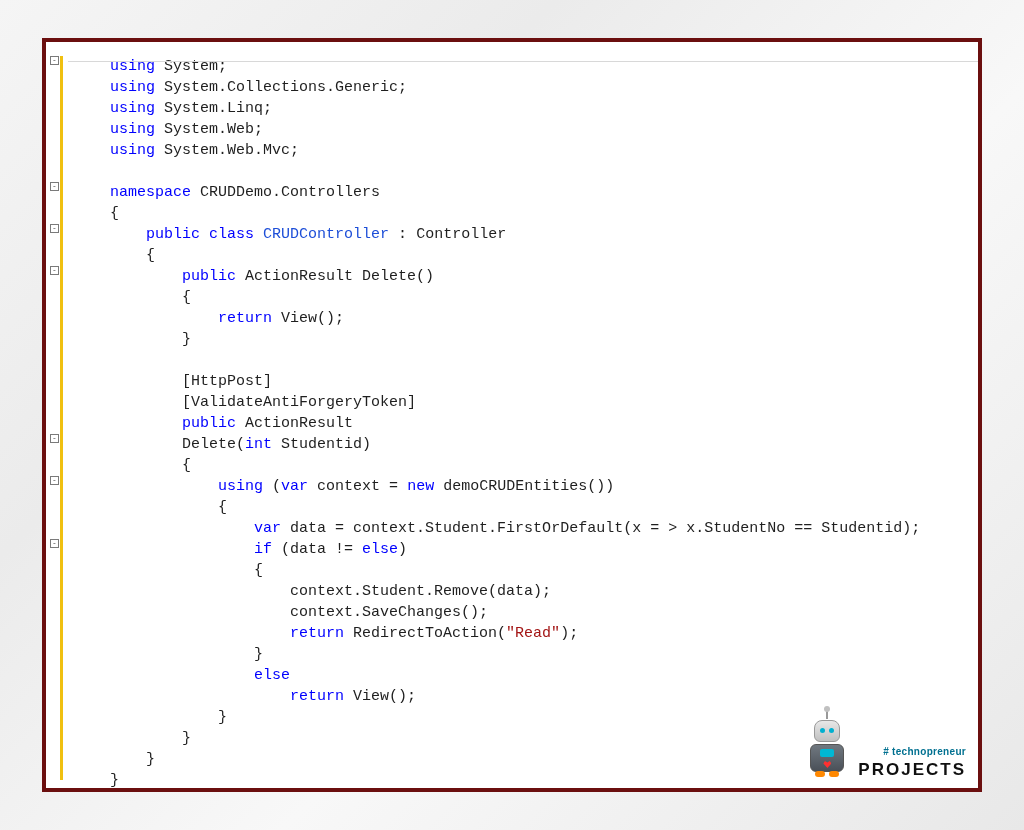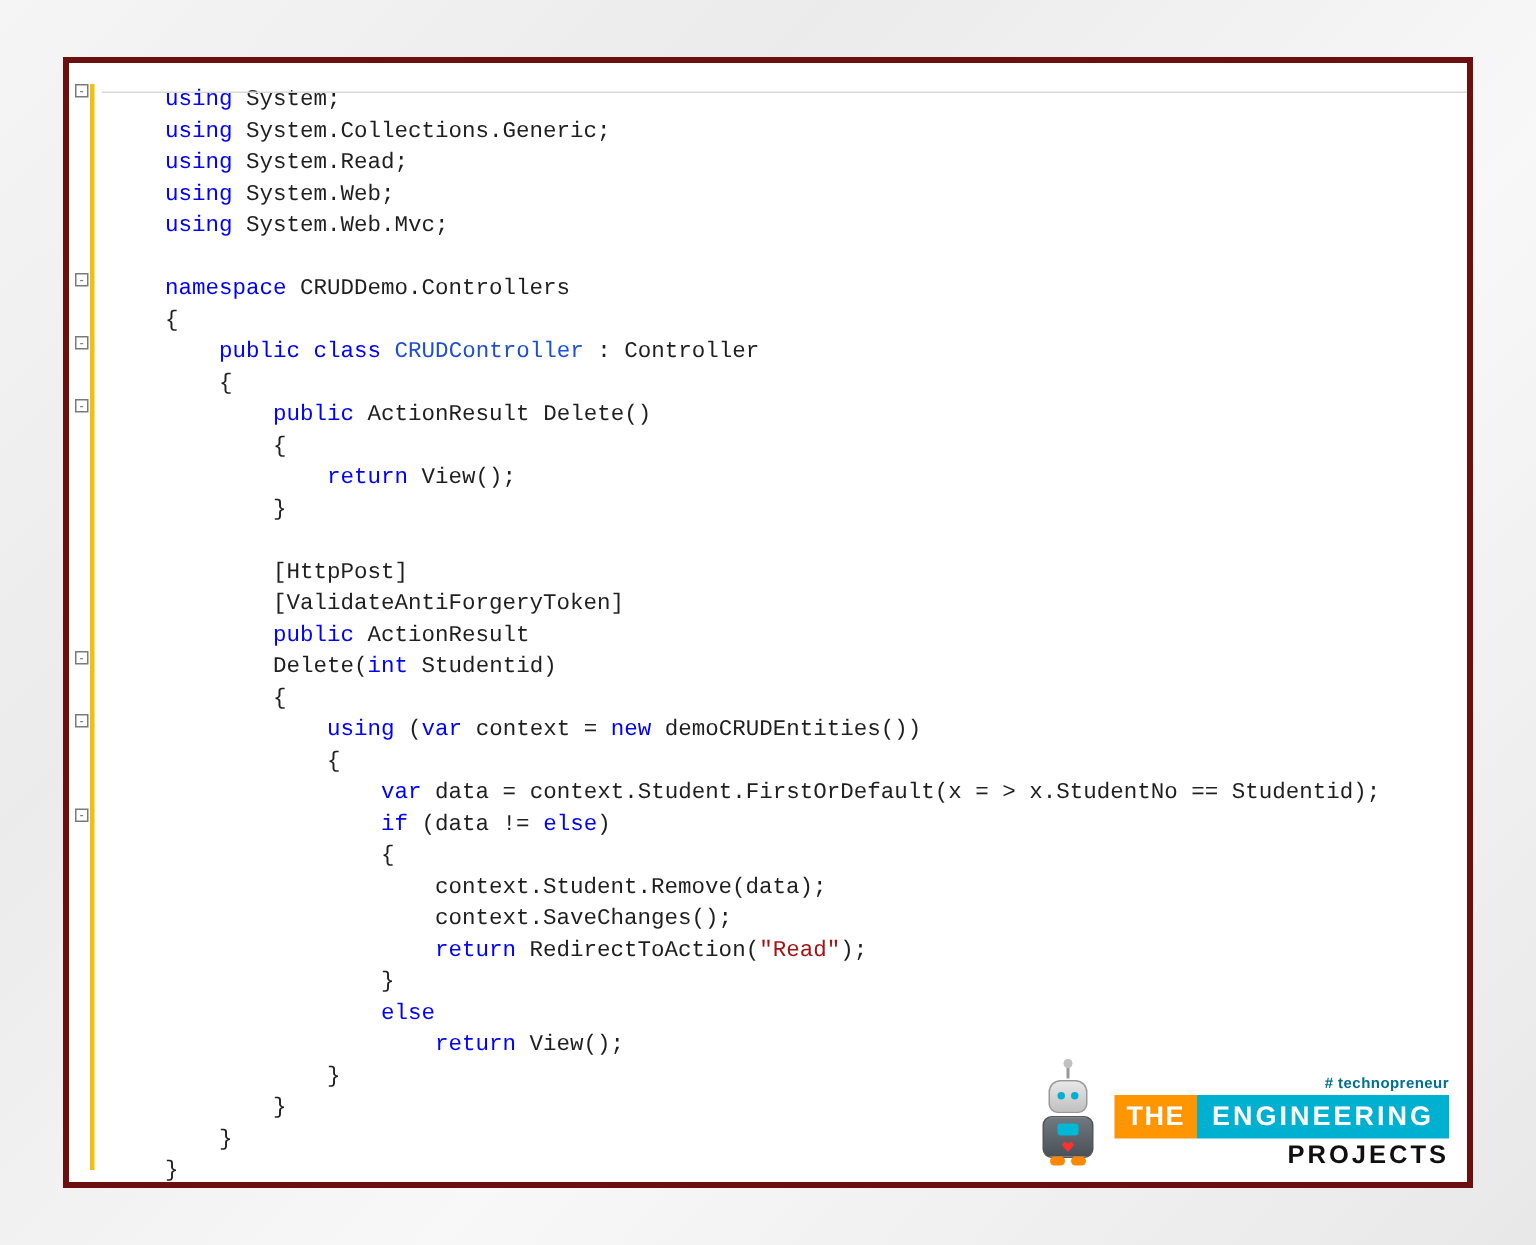--- a/index.html
+++ b/index.html
@@ -136,21 +136,21 @@
         <div class="toggle" style="top:126px;">-</div>
         <div class="toggle" style="top:168px;">-</div>
         <div class="toggle" style="top:210px;">-</div>
         <div class="toggle" style="top:378px;">-</div>
         <div class="toggle" style="top:420px;">-</div>
         <div class="toggle" style="top:483px;">-</div>
       </div>
     </div>
     <div class="code-text"><span class="kw">using</span> <span>System</span>;
 <span class="kw">using</span> <span>System.Collections.Generic</span>;
-<span class="kw">using</span> <span>System.Read</span>;
+<span class="kw">using</span> <span>System.Linq</span>;
 <span class="kw">using</span> <span>System.Web</span>;
 <span class="kw">using</span> <span>System.Web.Mvc</span>;
 
 <span class="kw">namespace</span> <span>CRUDDemo.Controllers</span>
 {
     <span class="kw">public</span> <span class="kw">class</span> <span class="type">CRUDController</span> : <span>Controller</span>
     {
         <span class="kw">public</span> <span>ActionResult</span> <span>Delete</span>()
         {
             <span class="kw">return</span> <span>View</span>();
@@ -188,19 +188,15 @@
     </div>
     <div class="robot-body">
       <div class="robot-chest"></div>
       <div class="robot-heart"></div>
       <div class="robot-foot l"></div>
       <div class="robot-foot r"></div>
     </div>
   </div>
   <div class="logo-text">
     <div class="techno"># technopreneur</div>
-    <div class="logo-main">
-      <div class="the-box">THE</div>
-      <div class="eng-box">ENGINEERING</div>
-    </div>
     <div class="projects">PROJECTS</div>
   </div>
 </div>
 
 </body></html>

